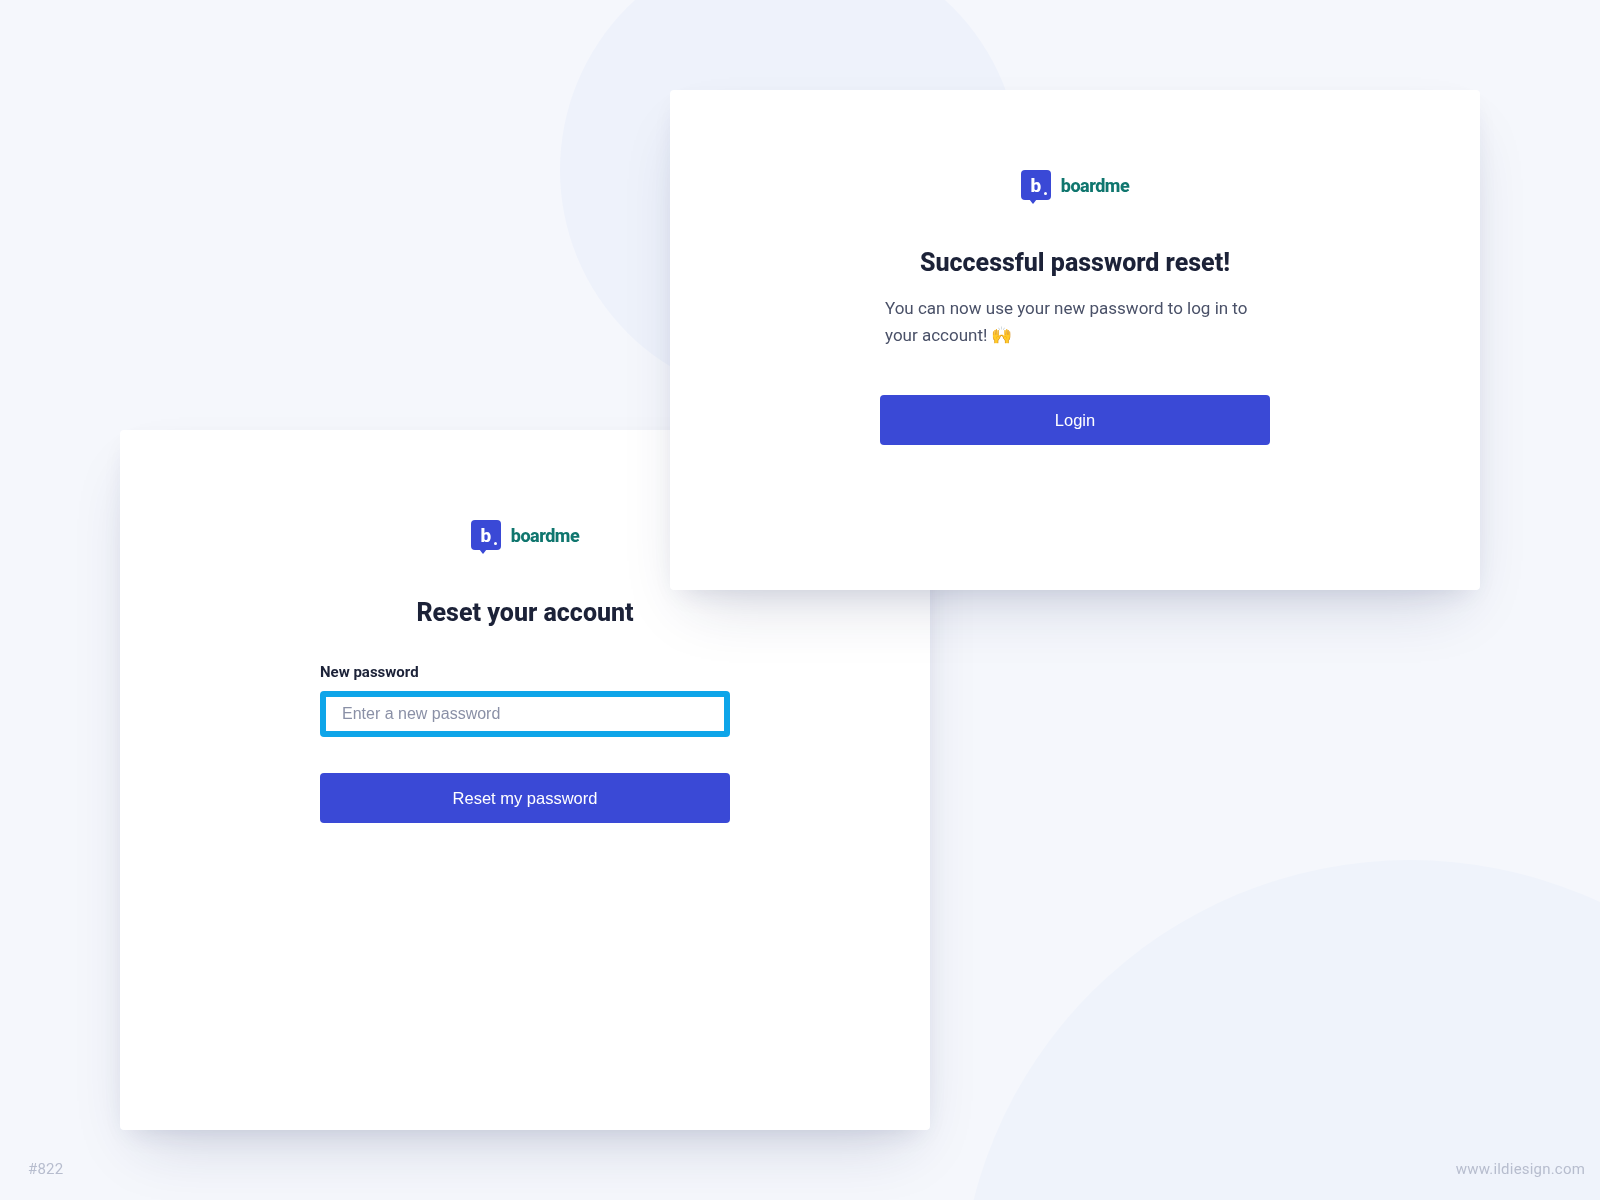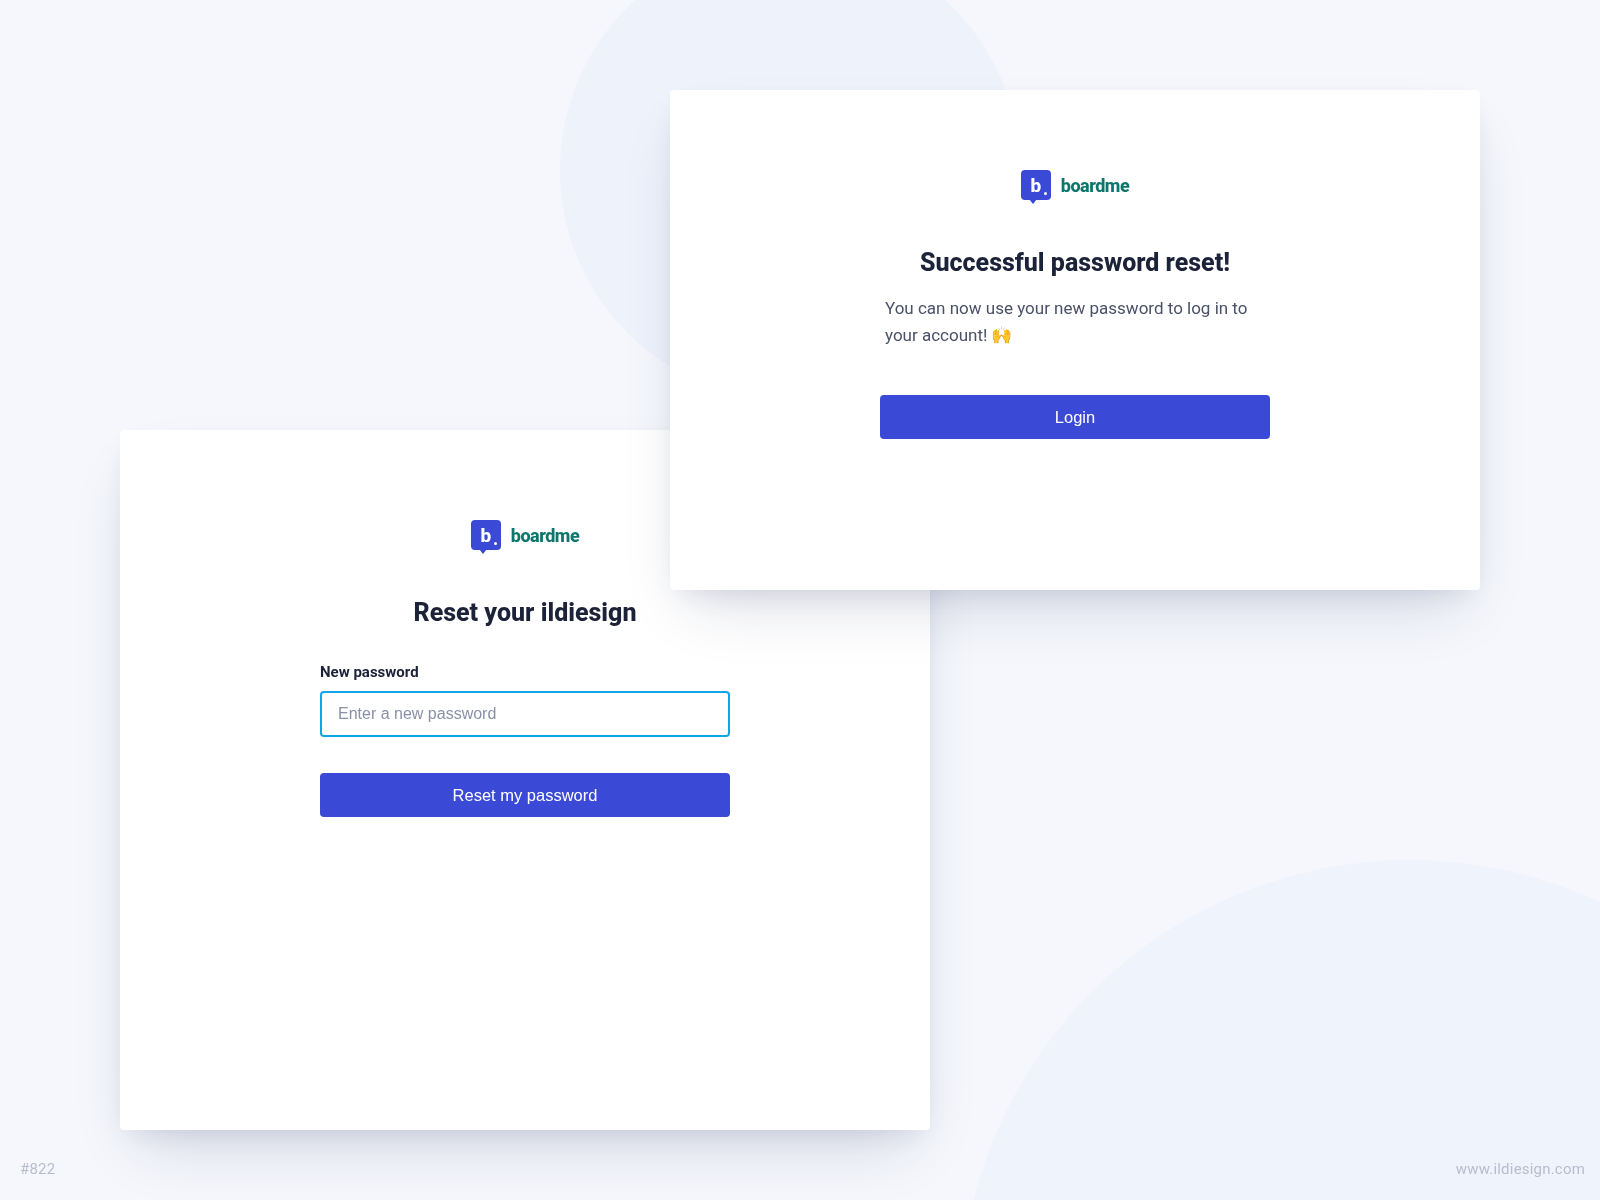--- a/index.html
+++ b/index.html
@@ -128,21 +128,21 @@
     color: #4a5168;
     font-size: 17px;
     text-align: left;
     line-height: 1.6;
     max-width: 380px;
     margin-bottom: 46px;
   }
 
   .btn-primary {
     width: 390px;
-    height: 44px;
+    height: 50px;
     background: #3a49d6;
     color: #ffffff;
     border: none;
     border-radius: 4px;
     font-size: 16.5px;
     font-weight: 400;
     cursor: pointer;
     display: flex;
     align-items: center;
     justify-content: center;
@@ -154,21 +154,21 @@
   .form-label {
     display: block;
     font-size: 15px;
     font-weight: 700;
     color: #1c2238;
     margin-bottom: 10px;
   }
   .form-input {
     width: 100%;
     height: 46px;
-    border: 2px solid #0ea5e9;
+    border: 6px solid #0ea5e9;
     border-radius: 4px;
     padding: 0 16px;
     font-size: 16px;
     color: #1c2238;
     background: #fff;
   }
   .form-input::placeholder { color: #8a90a6; }
 
   .card-reset .btn-primary {
     width: 100%;
@@ -177,21 +177,21 @@
 
   
   .footer-left, .footer-right {
     position: absolute;
     bottom: 22px;
     font-size: 15px;
     color: #b7bdce;
     letter-spacing: 0.2px;
     z-index: 1;
   }
-  .footer-left { left: 20px; }
+  .footer-left { left: 28px; }
   .footer-right { right: 15px; }
 </style>
 </head>
 <body>
 
 <div class="bg-circle-top"></div>
 <div class="bg-circle-bottom"></div>
 
 <div class="card card-success">
   <div class="logo">
@@ -207,21 +207,21 @@
 </div>
 
 <div class="card card-reset">
   <div class="logo">
     <div class="logo-mark">
       <span>b</span>
       <span class="dot"></span>
     </div>
     <div class="logo-text">boardme</div>
   </div>
-  <div class="heading">Reset your ildiesign</div>
+  <div class="heading">Reset your account</div>
 
   <form class="form">
     <div class="form-group">
       <label class="form-label">New password</label>
       <input type="password" class="form-input" placeholder="Enter a new password" style="">
     </div>
     <button class="btn-primary">Reset my password</button>
   </form>
 </div>
 

